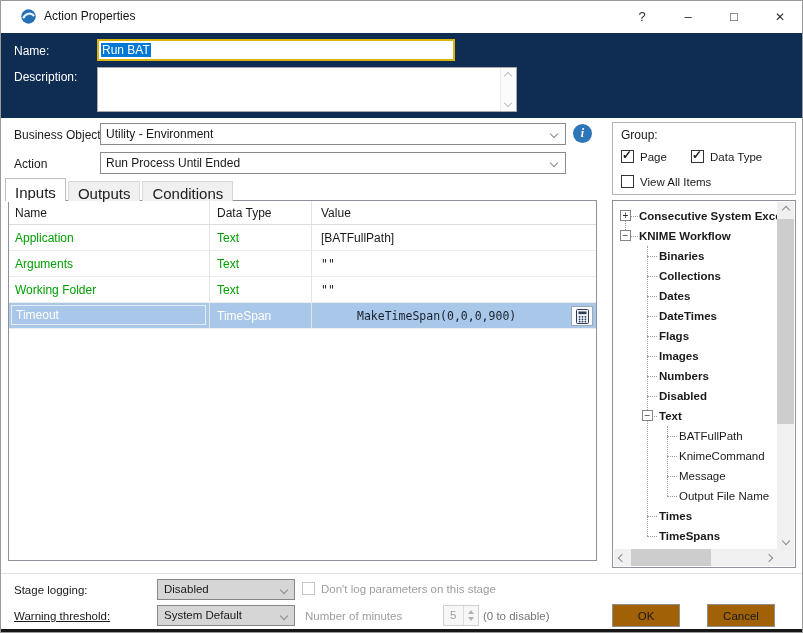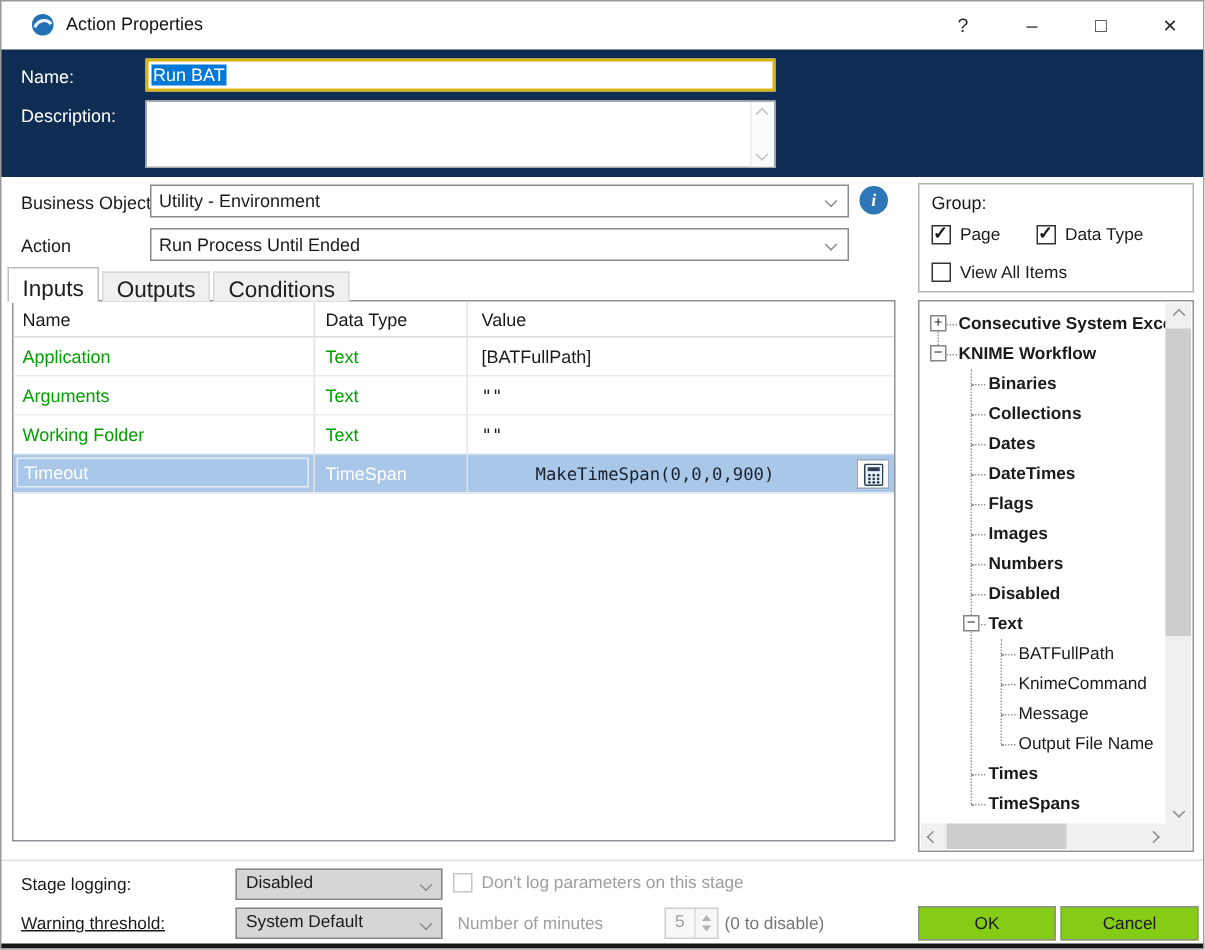--- a/index.html
+++ b/index.html
@@ -16,21 +16,21 @@
   .appicon { position:absolute; left:20px; top:8px; width:17px; height:17px; }
   .title { position:absolute; left:44px; top:9px; font-size:12px; color:#141414; }
   .tbtns { position:absolute; right:0; top:0; height:33px; display:flex; }
   .tbtn { width:46px; height:33px; display:flex; align-items:center; justify-content:center;
           font-size:13px; color:#2b2b2b; cursor:default; }
   .tbtn.close { font-size:12px; }
 
   
   .navy { position:absolute; left:0; top:33px; width:803px; height:85px; background:#0f2d52; }
   .nlbl { position:absolute; left:14px; color:#ffffff; font-size:12px; }
-  .name-input { position:absolute; left:97px; top:6px; width:420px; height:22px;
+  .name-input { position:absolute; left:97px; top:6px; width:358px; height:22px;
     background:#ffffff; border:2px solid #d9b411; padding:1px 2px; font-size:12px; line-height:16px; }
   .sel { background:#0078d7; color:#ffffff; padding:0 1px; }
   .desc-box { position:absolute; left:97px; top:34px; width:420px; height:45px;
     background:#ffffff; border:1px solid #a9a9a9; }
   .desc-sb { position:absolute; right:0; top:0; bottom:0; width:16px; background:#fbfbfb; border-left:1px solid #ececec; }
   .chevron { display:inline-block; width:6px; height:6px; border-right:1.6px solid #4c4c4c; border-bottom:1.6px solid #4c4c4c; }
   .chevron.up   { transform:rotate(225deg); }
   .chevron.down { transform:rotate(45deg); }
   .chevron.left { transform:rotate(135deg); }
   .chevron.right{ transform:rotate(-45deg); }
@@ -127,21 +127,21 @@
   .fselect { position:absolute; width:138px; height:21px; background:#d6d6d6; border:1px solid #868686;
     font-size:11.5px; padding:3px 8px 0 6px; }
   .fselect .chevron { position:absolute; right:7px; top:7px; }
   .spinner { position:absolute; left:443px; top:605px; width:36px; height:21px; background:#f7f7f7;
     border:1px solid #cfcfcf; font-size:11.5px; color:#9e9e9e; padding:3px 0 0 6px; }
   .spinner .spin { position:absolute; right:0; top:0; bottom:0; width:15px; border-left:1px solid #dedede;
     display:flex; flex-direction:column; align-items:center; justify-content:space-around; padding:3px 0; }
   .tri { width:0; height:0; border-left:3.5px solid transparent; border-right:3.5px solid transparent; }
   .tri.up { border-bottom:4px solid #b2b2b2; }
   .tri.dn { border-top:4px solid #b2b2b2; }
-  .btn { position:absolute; top:604px; width:92px; height:23px; background:#84cc16; border:1px solid #8f8f8f;
+  .btn { position:absolute; top:604px; width:68px; height:23px; background:#a16207; border:1px solid #8f8f8f;
     font-size:11.5px; display:flex; align-items:center; justify-content:center; cursor:pointer; }
   .bottom-strip { position:absolute; left:0; bottom:0; width:803px; height:4px; background:#161616; z-index:40; }
 </style>
 </head>
 <body>
 
 <div class="window">
 
   <div class="titlebar">
     <span class="appicon">

